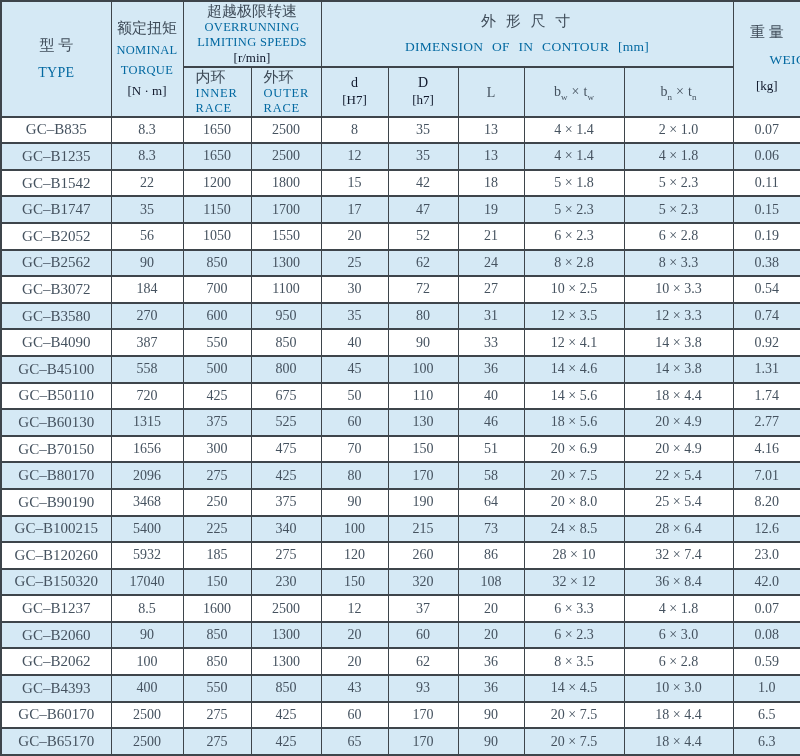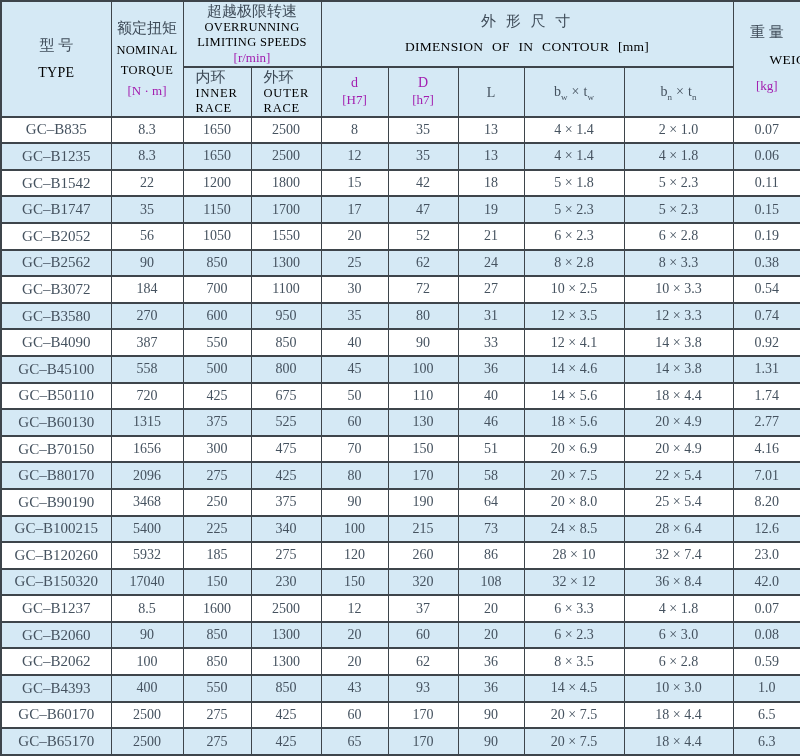--- a/index.html
+++ b/index.html
@@ -25,22 +25,22 @@
     vertical-align: middle;
     font-weight: normal;
     overflow: hidden;
   }
   thead th { background: #d5e9f5; }
   tbody tr.alt td { background: #d5e9f5; }
   tbody td { height: 26.6px; font-size: 14px; }
   tbody td.model { font-size: 15px; }
 
   .zh   { font-size: 15px; color: #3f4c59; }
-  .en   { font-size: 12.5px; letter-spacing: 0.3px; color: #000000; }
-  .unit { font-size: 13px; color: #a21caf; }
+  .en   { font-size: 12.5px; letter-spacing: 0.3px; color: #0369a1; }
+  .unit { font-size: 13px; color: #0f172a; }
   .gap-sm { margin-top: 5px; }
   .gap-md { margin-top: 10px; }
   .tight .en, .tight .zh, .tight .unit { line-height: 1.2; }
   .wordspace { word-spacing: 5px; }
 
   th.h-top { height: 60px; }
   th.h-sub { height: 40px; }
   th.left-head { text-align: left; padding-left: 12px; }
   th.left-head .en { letter-spacing: 0.8px; }
   sub { font-size: 9px; }

